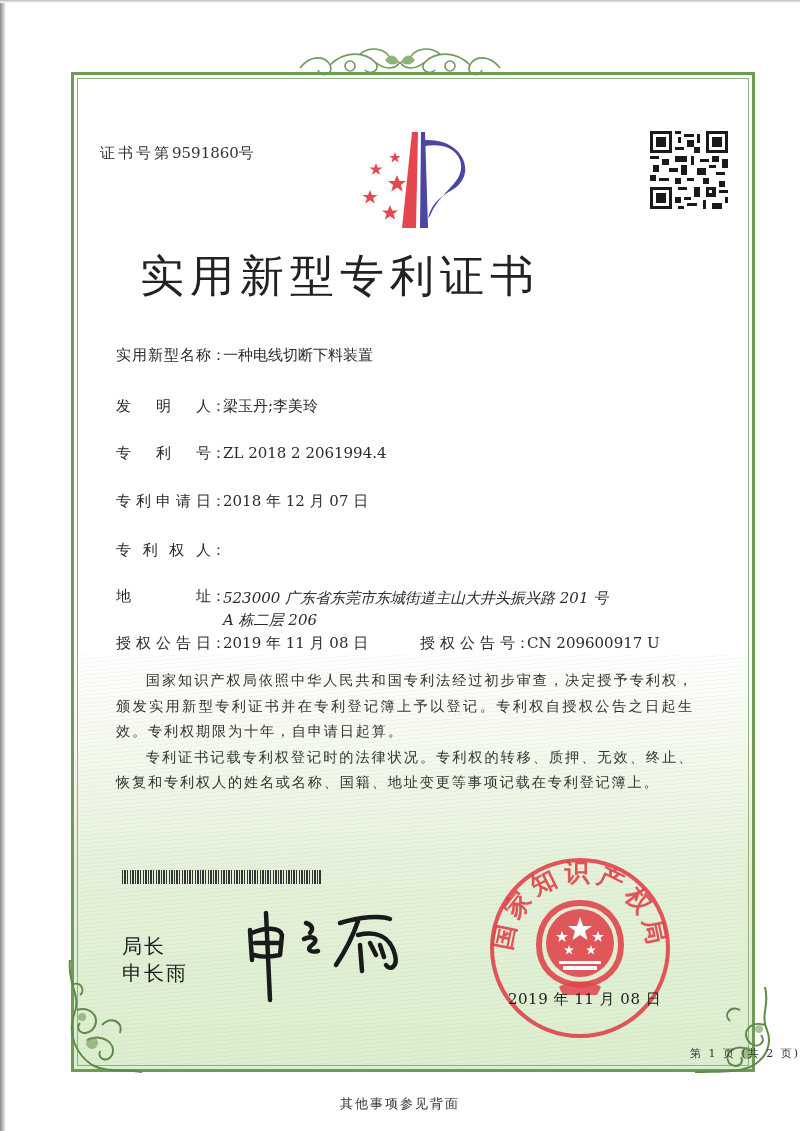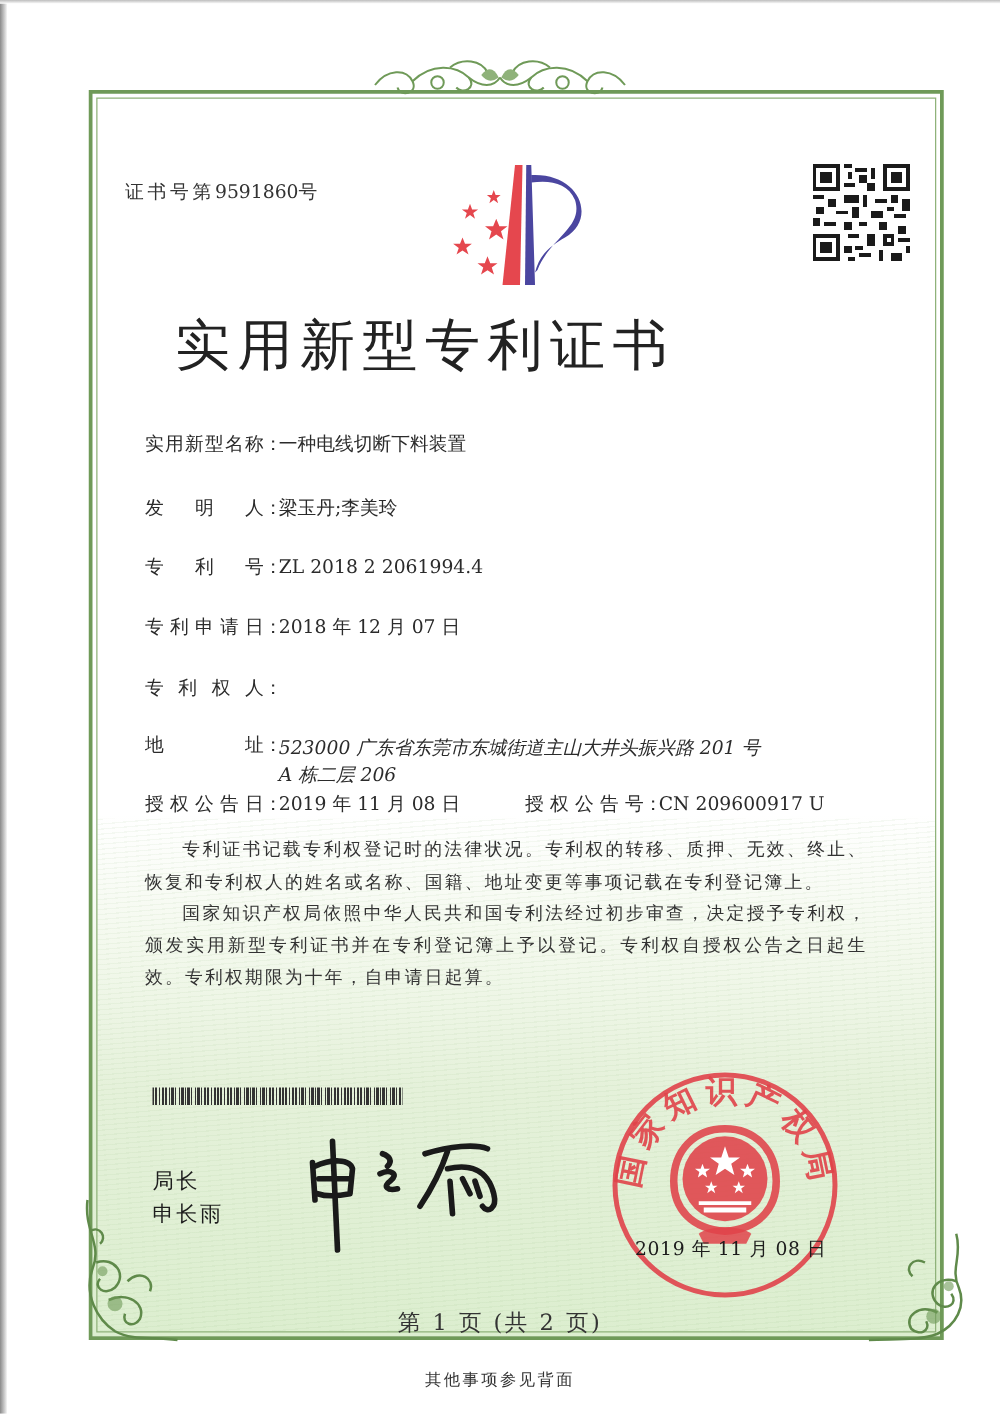--- a/index.html
+++ b/index.html
@@ -104,37 +104,37 @@
       background: repeating-linear-gradient(to right,
         #333 0px, #333 1px, transparent 1px, transparent 2px,
         #333 2px, #333 4px, transparent 4px, transparent 5px,
         #333 5px, #333 6px, transparent 6px, transparent 8px,
         #333 8px, #333 9px, transparent 9px, transparent 10px,
         #333 10px, #333 12px, transparent 12px, transparent 13px);
     }
     .director-title, .director-name {
       position: absolute; left: 122px;
       font-family: "DejaVu Sans", "Liberation Sans", sans-serif;
-      font-size: 17px; color: #1d1d1d; letter-spacing: 2px;
+      font-size: 20px; color: #1d1d1d; letter-spacing: 2px;
     }
     .director-title { top: 933px; }
     .director-name { top: 960px; }
     .signature {
       position: absolute; left: 240px; top: 905px; width: 180px; height: 100px;
     }
     .seal {
       position: absolute; left: 487px; top: 855px; width: 186px; height: 186px;
     }
     .seal-date {
       position: absolute; left: 508px; top: 990px;
       font-size: 15px; color: #1c1c1c; letter-spacing: 0.5px;
     }
     .page-indicator {
       position: absolute; left: 0; width: 800px; top: 1046px;
-      text-align: center; font-size: 18px; letter-spacing: 2px; color: #333;
+      text-align: right; font-size: 11px; letter-spacing: 2px; color: #333;
     }
     .footer-note {
       position: absolute; left: 0; width: 800px; top: 1095px;
       text-align: center; font-size: 13px; letter-spacing: 2px; color: #333; font-family: Liberation Mono, monospace;
     }
   </style>
 </head>
 <body>
 
 <div class="scan-edge-left"></div>
@@ -344,22 +344,22 @@
       <span>权</span>
       <span>公</span>
       <span>告</span>
       <span>号</span>
   </div>
   <span class="colon">：</span>
   <span class="value">CN 209600917 U</span>
 </div>
 
 <div class="body-text">
+  <p>国家知识产权局依照中华人民共和国专利法经过初步审查，决定授予专利权，颁发实用新型专利证书并在专利登记簿上予以登记。专利权自授权公告之日起生效。专利权期限为十年，自申请日起算。</p>
   <p>专利证书记载专利权登记时的法律状况。专利权的转移、质押、无效、终止、恢复和专利权人的姓名或名称、国籍、地址变更等事项记载在专利登记簿上。</p>
-  <p>国家知识产权局依照中华人民共和国专利法经过初步审查，决定授予专利权，颁发实用新型专利证书并在专利登记簿上予以登记。专利权自授权公告之日起生效。专利权期限为十年，自申请日起算。</p>
 </div>
 
 <div class="barcode"></div>
 
 <div class="director-title">局长</div>
 <div class="director-name">申长雨</div>
 
 <svg class="signature" viewBox="0 0 180 100">
   <g fill="none" stroke="#1a1a1a" stroke-width="4.5" stroke-linecap="round" stroke-linejoin="round">
     <path d="M10 25 L 12 55"></path>

